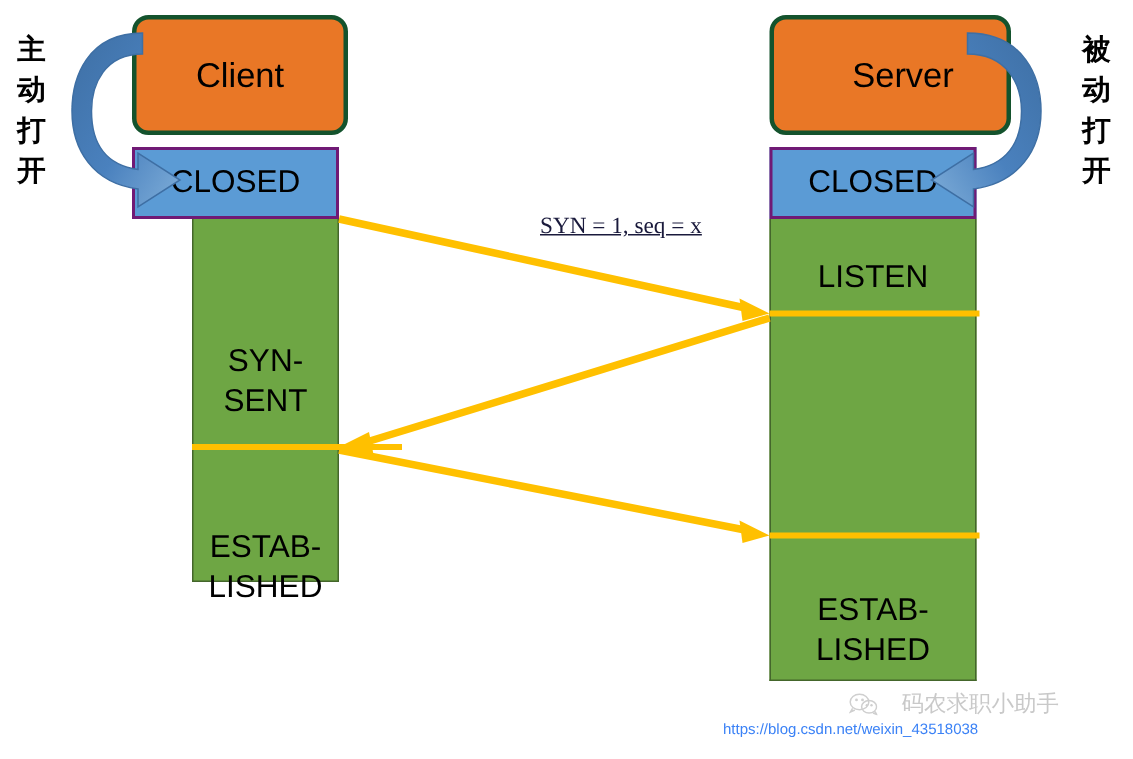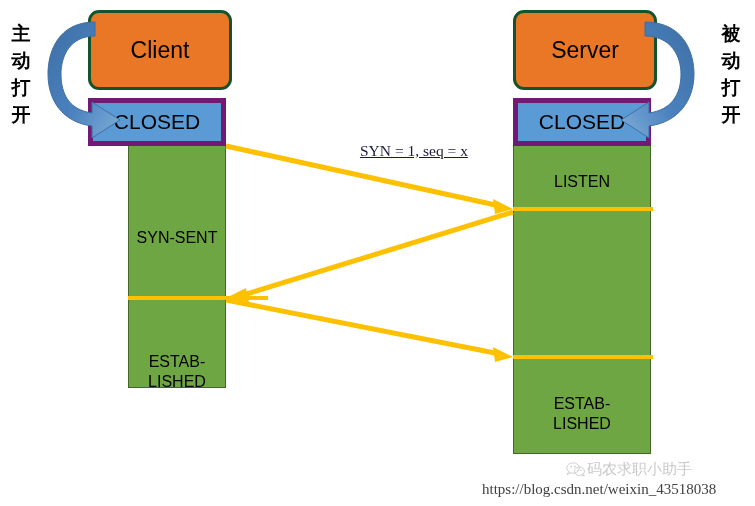--- a/index.html
+++ b/index.html
@@ -38,44 +38,44 @@
     background: #E97726;
     border: 3px solid #14532d;
     border-radius: 11px;
     display: flex;
     align-items: center;
     justify-content: center;
     font-size: 23px;
     color: #000000;
   }
   #role-client { left: 88px;  top: 10px; width: 138px; height: 74px; }
-  #role-server { left: 513px; top: 10px; width: 138px; height: 74px; }
+  #role-server { left: 513px; top: 10px; width: 138px; height: 74px; padding-left: 17px; }
 
   
   .state-col { position: absolute; width: 138px; }
   #col-client { left: 88px;  top: 98px; }
   #col-server { left: 513px; top: 98px; }
 
   .state-closed {
     position: relative;
     height: 48px;
     background: #5B9BD5;
-    border: 5px solid #701a75;
+    border: 2px solid #701a75;
     box-sizing: border-box;
     display: flex; align-items: center; justify-content: center;
     font-size: 21px; color: #000;
   }
   .state-green {
     position: relative;
     background: #6EA644;
     border: 1px solid #44662B;
     border-top: none;
     box-sizing: border-box;
     color: #000;
-    font-size: 16px;
+    font-size: 21px;
   }
   .state-green .stxt {
     position: absolute;
     left: 0; right: 0;
     text-align: center;
     line-height: 1.28;
   }
 
   
   #client-green { height: 242px; margin-left: 40px; }
@@ -119,32 +119,32 @@
     font-size: 19px;
     font-weight: bold;
     color: #000;
     letter-spacing: 0.5px;
   }
 
   
   #wm-brand {
     position: absolute;
     left: 566px; top: 460px;
-    display: flex; align-items: center; gap: 2px;
+    display: flex; align-items: center; gap: 16px;
     font-family: "DejaVu Sans", sans-serif;
     font-size: 15px;
     color: #c9c9c9;
     white-space: nowrap;
   }
   #wm-url {
     position: absolute;
     left: 482px; top: 481px;
-    font-family: Liberation Serif, serif;
-    font-size: 15px;
-    color: #404040;
+    font-family: Liberation Sans, sans-serif;
+    font-size: 10px;
+    color: #3b82f6;
     white-space: nowrap;
   }
 </style>
 </head>
 <body>
 
 <div id="stage">
 
   <div id="label-active" class="side-label">
     <span>主</span>

